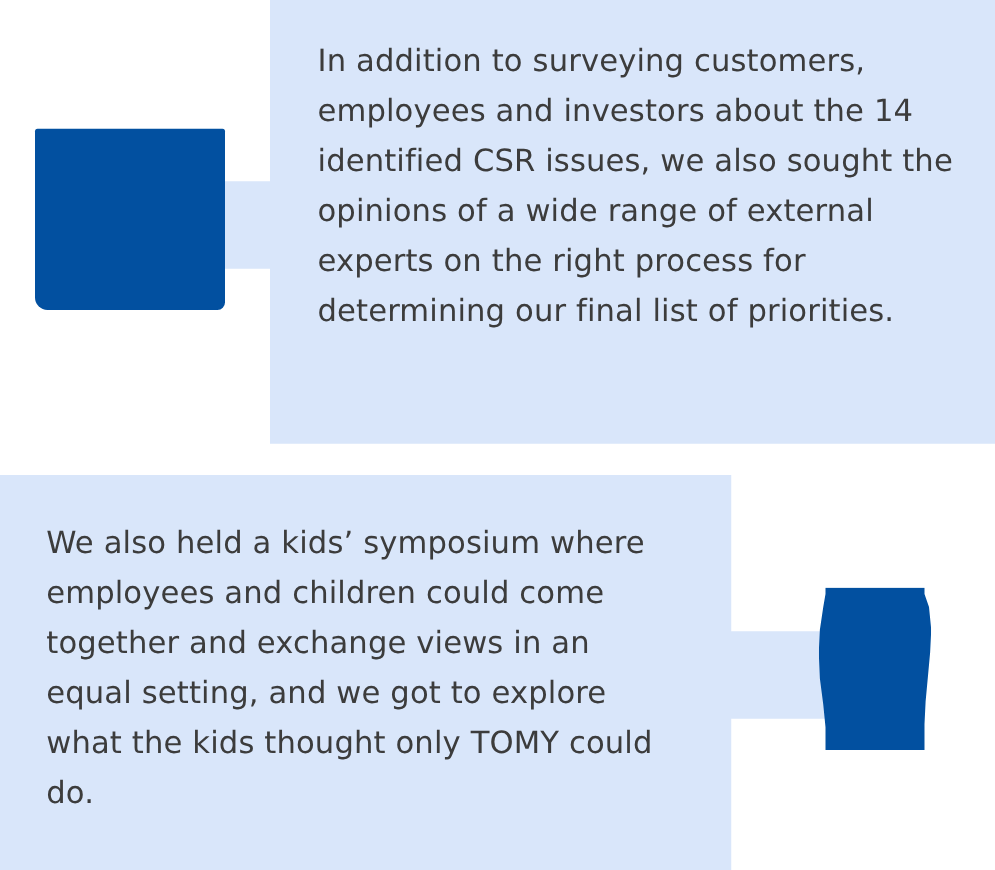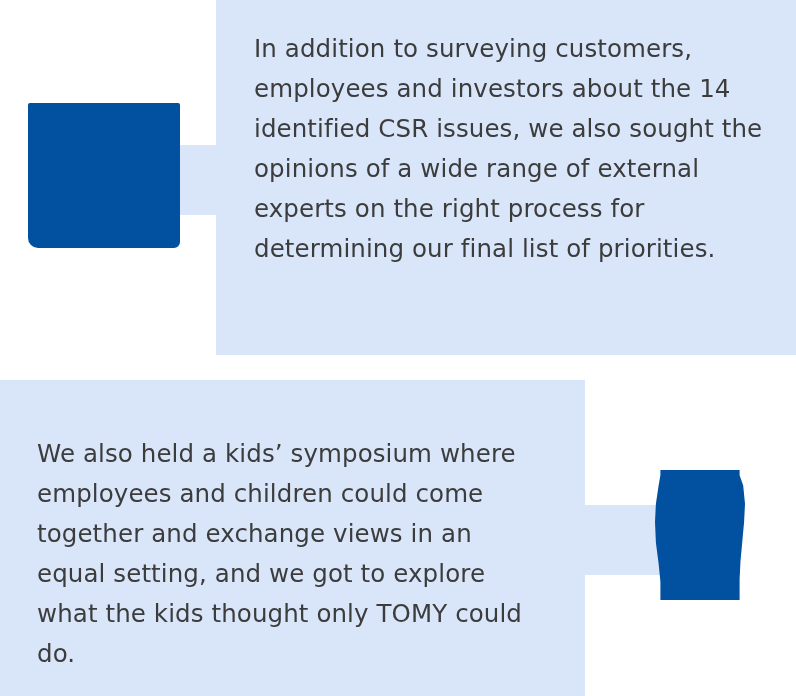--- a/index.html
+++ b/index.html
@@ -100,21 +100,21 @@
       97% 55%, 95% 70%,
       94% 84%, 94% 100%,
       6% 100%, 6% 86%,
       4% 72%, 1% 56%,
       0% 40%, 1% 26%,
       4% 12%, 6% 4%
     );
   }
   #quote-text-2 {
     left: 37px;
-    top: 434px;
+    top: 414px;
     width: 505px;
   }
 </style>
 </head>
 <body>
 
 <div class="stage">
 
   <div class="quote-block">
 

